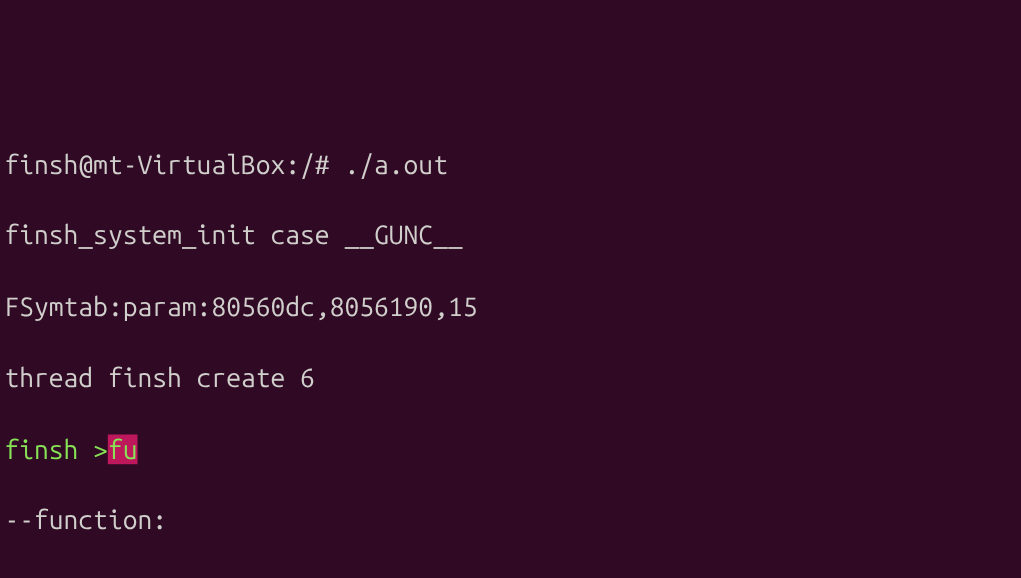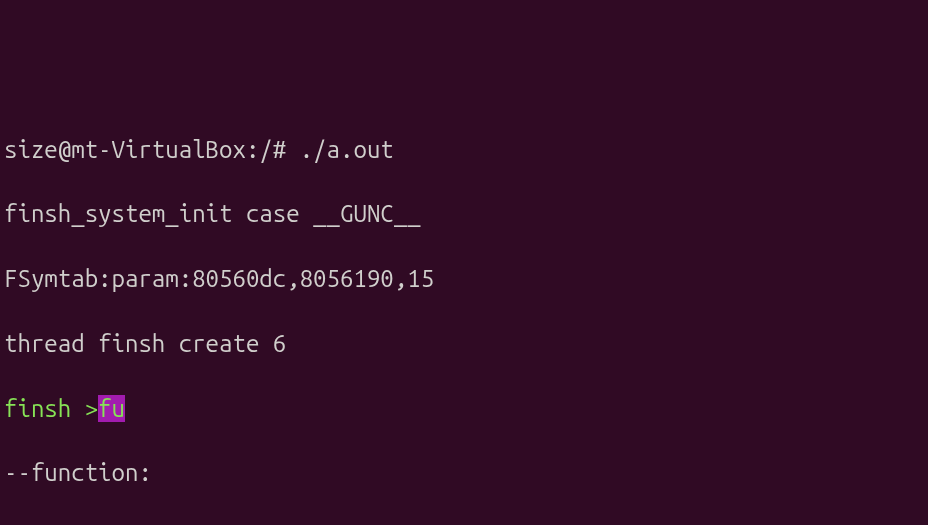--- a/index.html
+++ b/index.html
@@ -21,32 +21,32 @@
     }
     .line {
       display: block;
     }
     .prompt {
       color: #87e356;
       font-weight: normal;
     }
     .input {
       color: #87e356;
-      background-color: #a21caf;
+      background-color: #be185d;
     }
     .output {
       color: #d0cfcc;
     }
   </style>
 </head>
 <body>
 
 
 
-<span class="line output">size@mt-VirtualBox:/# ./a.out</span>
+<span class="line output">finsh@mt-VirtualBox:/# ./a.out</span>
 <span class="line output">finsh_system_init case __GUNC__</span>
 <span class="line output">FSymtab:param:80560dc,8056190,15</span>
 <span class="line output">thread finsh create 6</span>
 <span class="line"><span class="prompt">finsh &gt;</span><span class="input">fu</span></span>
 <span class="line output">--function:</span>
 <span class="line output">func_one_param   -- func with one param</span>
 
 
 
 

